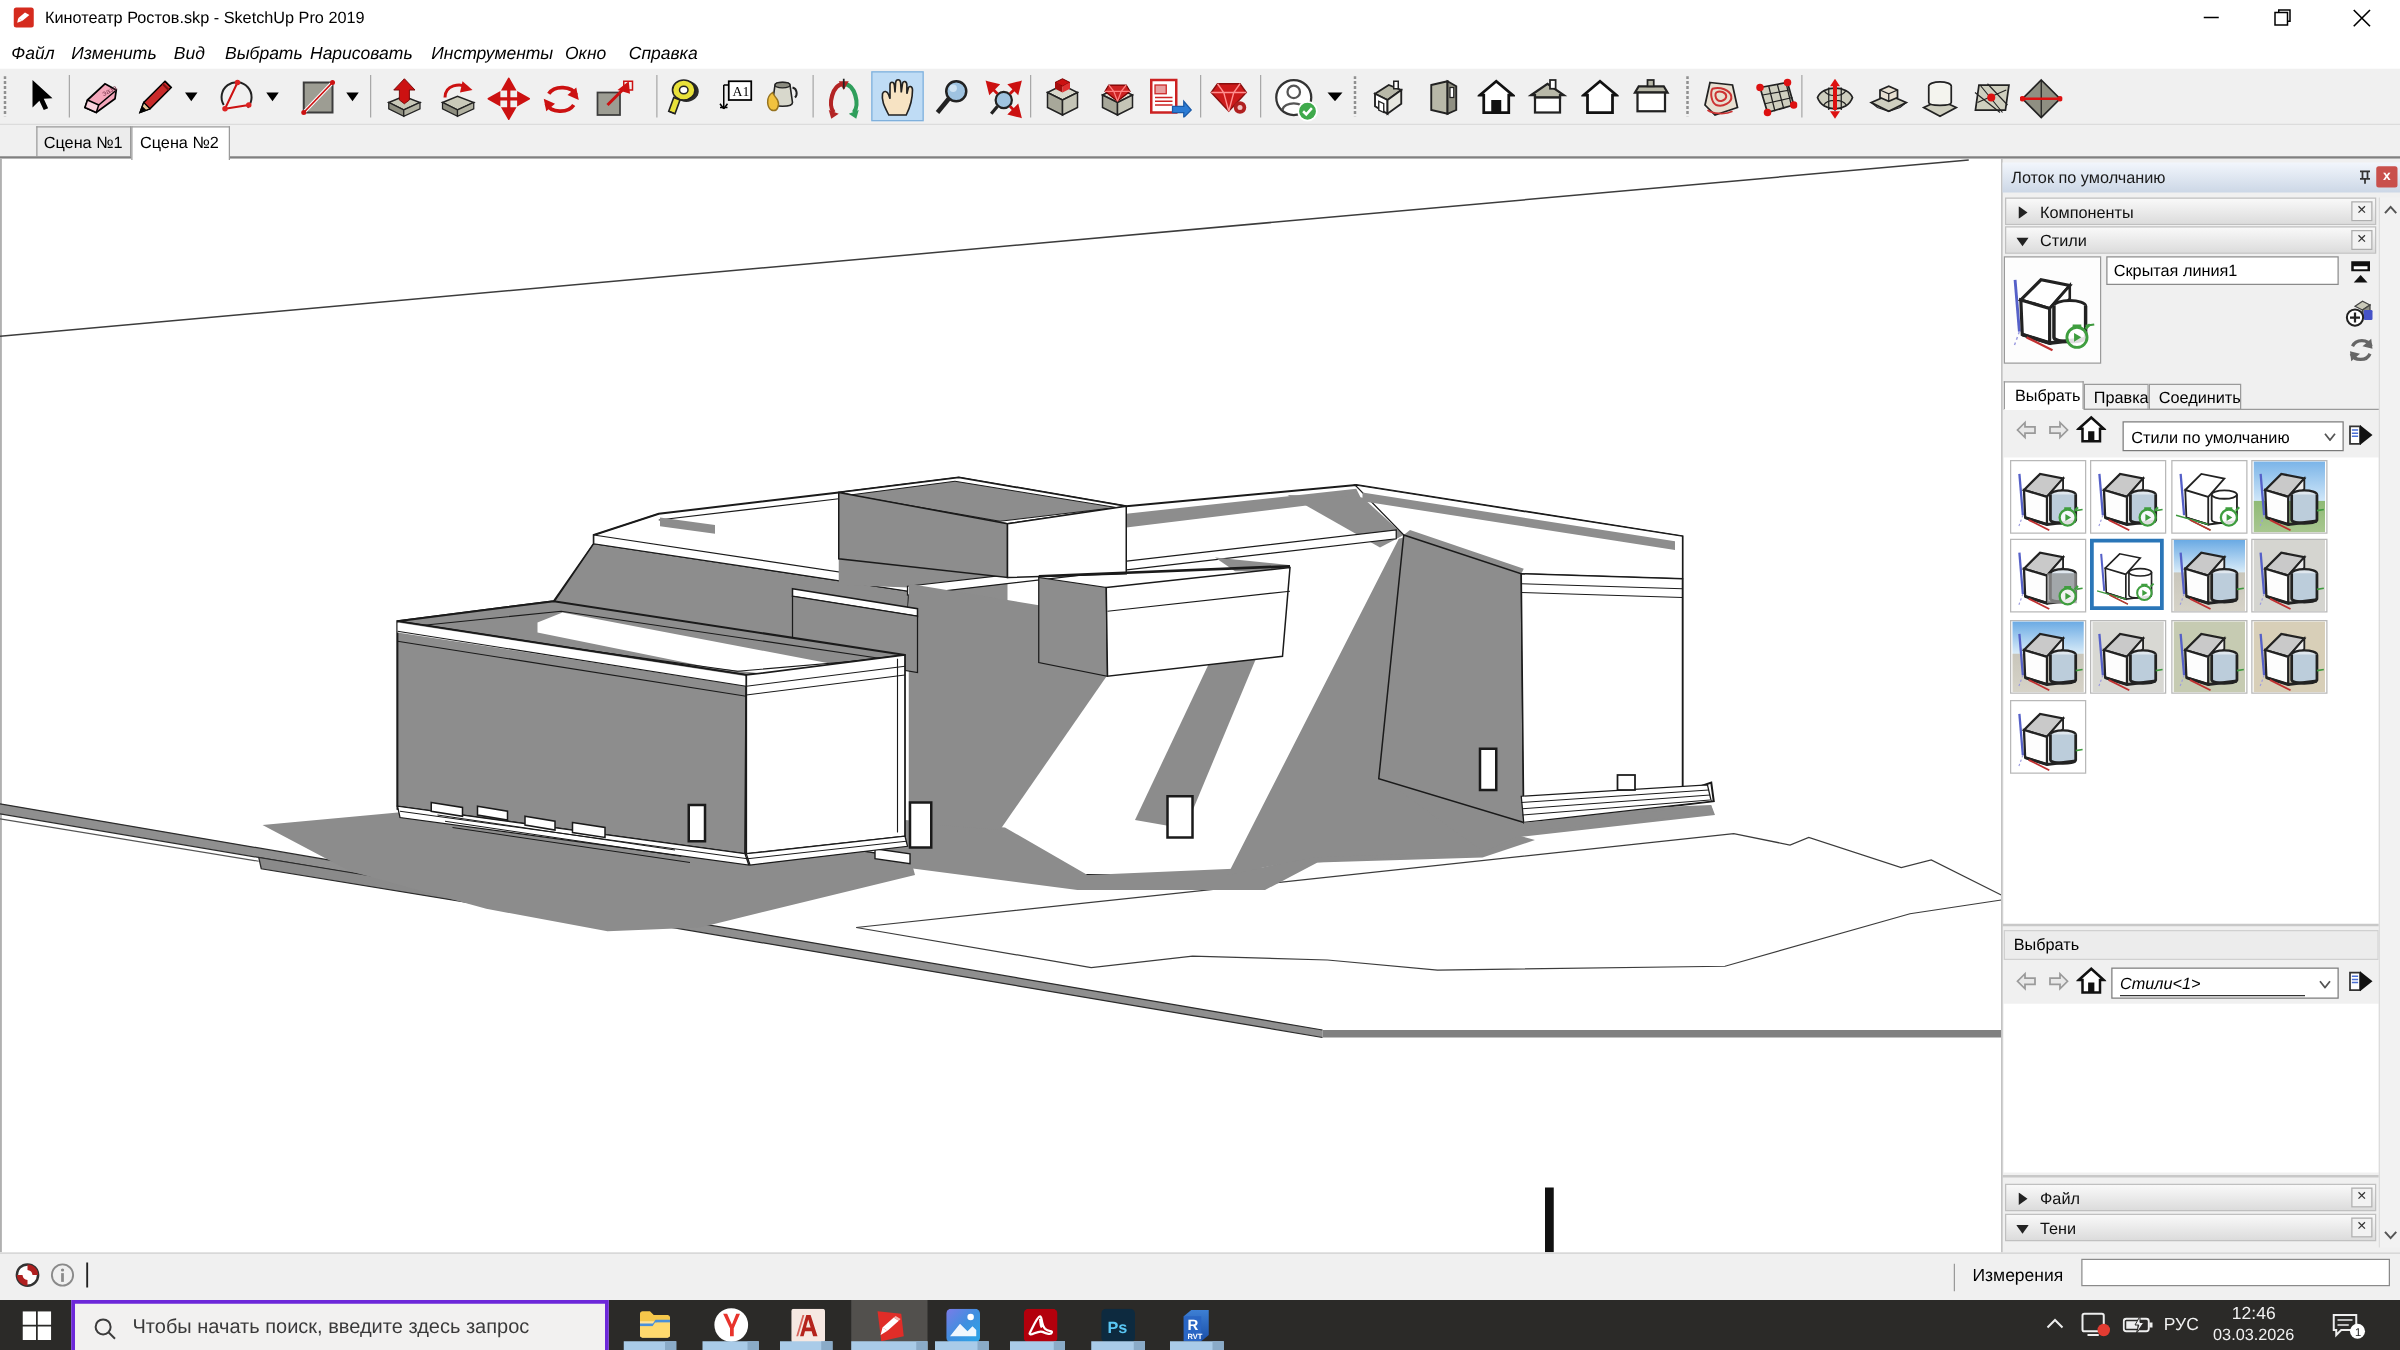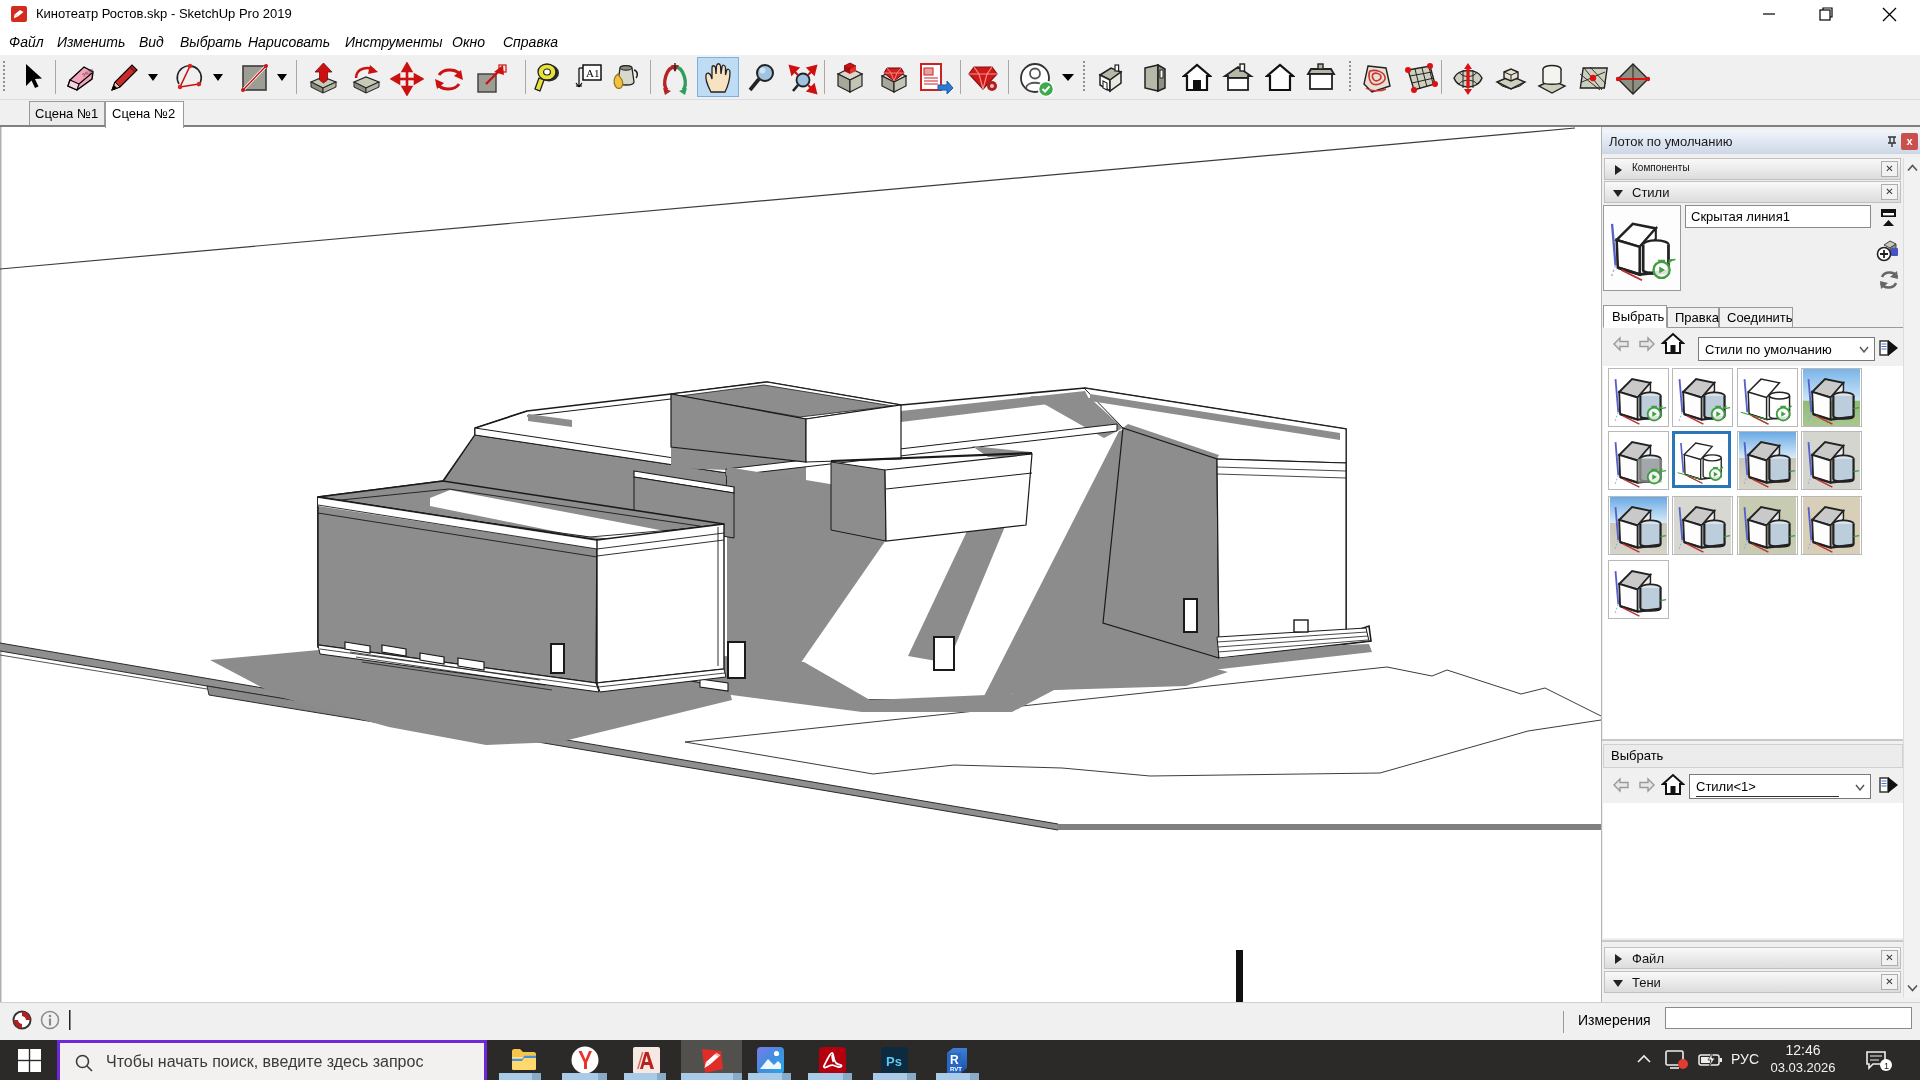--- a/index.html
+++ b/index.html
@@ -510,21 +510,21 @@
     <svg class="abs" style="left:283px;top:5px;" width="14" height="14" viewBox="0 0 14 14">
         <path d="M3 2 H11 M5 2 V8 M9 2 V8 M3 8 H11 M7 8 V12" stroke="#333" stroke-width="1.4" fill="none"></path>
       </svg>
     <div class="abs" style="left:299px;top:3px;width:17px;height:17px;background:#c9504c;border-radius:2px;color:#fff;font-size:11px;text-align:center;line-height:16px;font-weight:bold;">x</div>
   </div>
 
   <div class="abs" style="left:2px;top:31px;width:297px;height:22px;background:linear-gradient(#f9f9f9,#dcdcdc);border:1px solid #c0c0c0;">
     <svg class="abs" style="left:9px;top:6px;" width="9" height="10" viewBox="0 0 9 10">
         <path d="M1 0 L8 5 L1 10 Z" fill="#222"></path>
       </svg>
-    <div class="abs" style="left:27px;top:3px;font-size:10px;color:#111;">Компоненты</div>
+    <div class="abs" style="left:27px;top:3px;font-size:13px;color:#111;">Компоненты</div>
     <div class="abs" style="left:276px;top:2px;width:17px;height:16px;background:#f2f2f2;border:1px solid #adadad;font-size:10px;text-align:center;line-height:14px;color:#333;">✕</div>
   </div>
   <div class="abs" style="left:2px;top:54px;width:297px;height:22px;background:linear-gradient(#f9f9f9,#dcdcdc);border:1px solid #c0c0c0;">
     <svg class="abs" style="left:8px;top:8px;" width="10" height="8" viewBox="0 0 10 8">
         <path d="M0 0 L10 0 L5 7 Z" fill="#222"></path>
       </svg>
     <div class="abs" style="left:27px;top:3px;font-size:13px;color:#111;">Стили</div>
     <div class="abs" style="left:276px;top:2px;width:17px;height:16px;background:#f2f2f2;border:1px solid #adadad;font-size:10px;text-align:center;line-height:14px;color:#333;">✕</div>
   </div>
 
@@ -650,21 +650,21 @@
   <svg class="abs" style="left:8px;top:648px;" width="22" height="20" viewBox="0 0 22 20">
       <path d="M10 4 L4 10 L10 16 L10 12.5 L18 12.5 L18 7.5 L10 7.5 Z" fill="#e8e8e8" stroke="#9a9a9a" stroke-width="1.4"></path>
     </svg>
   <svg class="abs" style="left:34px;top:648px;" width="22" height="20" viewBox="0 0 22 20">
       <path d="M12 4 L18 10 L12 16 L12 12.5 L4 12.5 L4 7.5 L12 7.5 Z" fill="#e8e8e8" stroke="#9a9a9a" stroke-width="1.4"></path>
     </svg>
   <svg class="abs" style="left:59px;top:646px;" width="24" height="23" viewBox="0 0 24 23">
       <path d="M2 11 L12 2 L22 11 L19 11 L19 21 L5 21 L5 11 Z" fill="#fff" stroke="#111" stroke-width="2"></path>
       <rect x="9.5" y="13" width="5" height="8" fill="#111"></rect>
     </svg>
-  <div class="abs" style="left:87px;top:647px;width:182px;height:25px;background:#fff;border:1px solid #7a7a7a;font-size:13px;padding:4px 0 0 6px;"><span style="border-bottom:1px solid #333;padding-bottom:2px;">Стили&lt;1&gt;&nbsp;&nbsp;&nbsp;&nbsp;&nbsp;&nbsp;&nbsp;&nbsp;&nbsp;&nbsp;&nbsp;&nbsp;&nbsp;&nbsp;&nbsp;&nbsp;&nbsp;&nbsp;&nbsp;&nbsp;&nbsp;&nbsp;&nbsp;</span>
+  <div class="abs" style="left:87px;top:647px;width:182px;height:25px;background:#fff;border:1px solid #7a7a7a;font-size:13px;padding:4px 0 0 6px;font-style:italic;"><span style="border-bottom:1px solid #333;padding-bottom:2px;">Стили&lt;1&gt;&nbsp;&nbsp;&nbsp;&nbsp;&nbsp;&nbsp;&nbsp;&nbsp;&nbsp;&nbsp;&nbsp;&nbsp;&nbsp;&nbsp;&nbsp;&nbsp;&nbsp;&nbsp;&nbsp;&nbsp;&nbsp;&nbsp;&nbsp;</span>
     <svg class="abs" style="right:5px;top:9px;" width="10" height="7" viewBox="0 0 10 7">
         <path d="M1 1 L5 6 L9 1" fill="none" stroke="#555" stroke-width="1.4"></path>
       </svg>
   </div>
   <svg class="abs" style="left:274px;top:646px;" width="24" height="24" viewBox="0 0 24 24">
       <path d="M4 5 H12 V19 H4 Z" fill="#fff" stroke="#333" stroke-width="1.4"></path>
       <path d="M5.5 8 H10.5 M5.5 10.5 H10.5 M5.5 13 H10.5" stroke="#4a6fd4" stroke-width="1.2"></path>
       <path d="M12 12 L12 4 L22 12 L12 20 Z" fill="#111"></path>
     </svg>
   <div class="abs" style="left:1px;top:676px;width:300px;height:135px;background:#fff;"></div>

